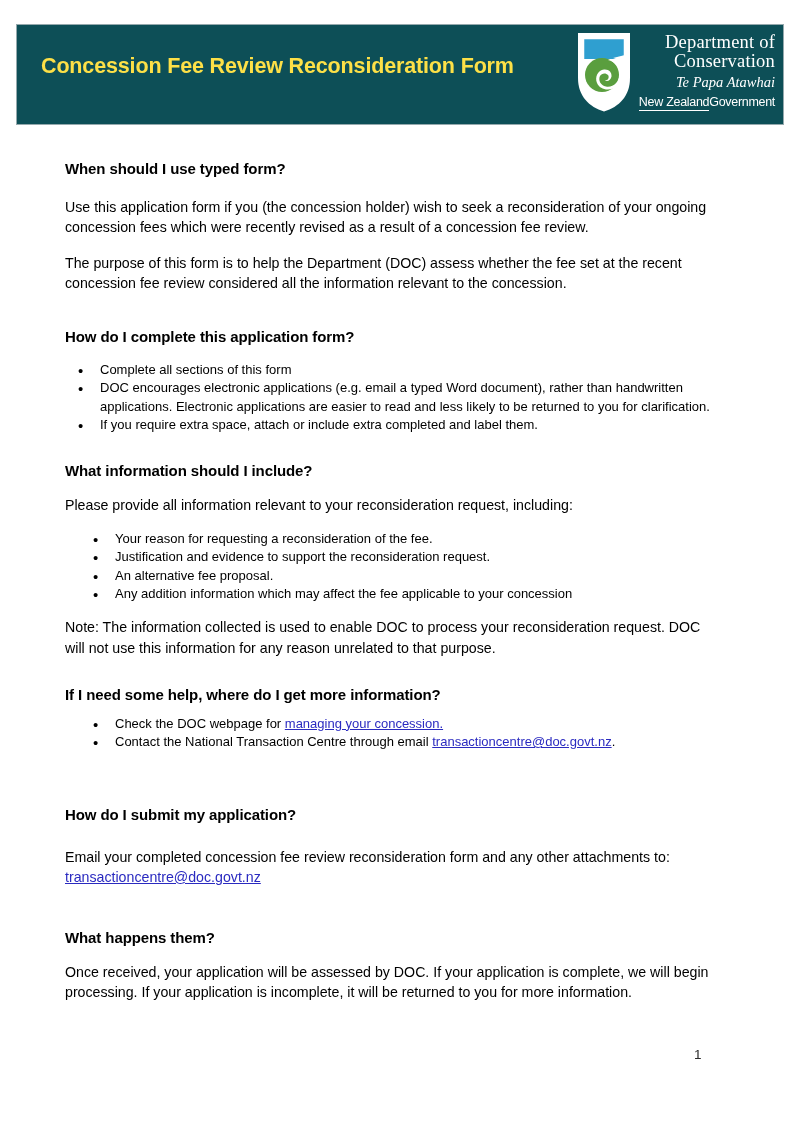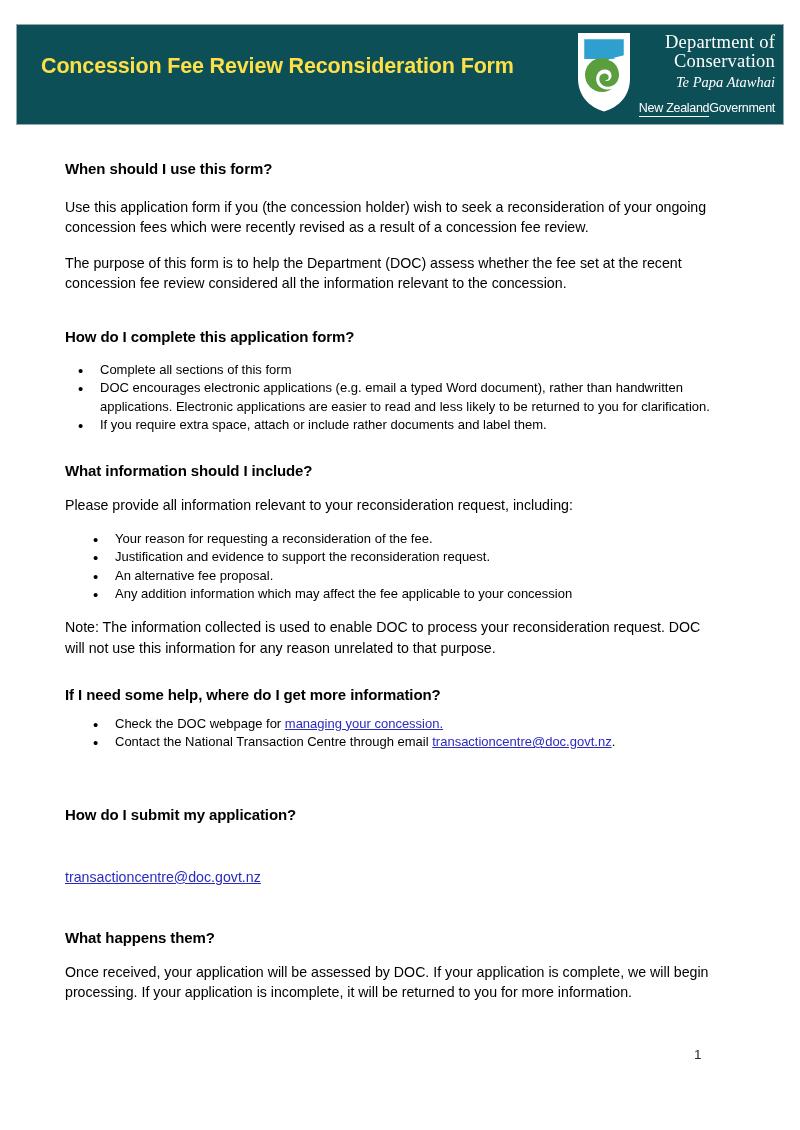--- a/index.html
+++ b/index.html
@@ -71,21 +71,21 @@
   .logo-line3 {
     font-family: "Liberation Serif", serif;
     font-style: italic;
     font-size: 14.5px;
     color: #ffffff;
     line-height: 1.3;
     margin-top: 1px;
     white-space: nowrap;
   }
   .nzgovt {
-    margin-top: 9px;
+    margin-top: 3px;
     font-family: "Liberation Sans", sans-serif;
     font-size: 12.5px;
     color: #ffffff;
     white-space: nowrap;
     letter-spacing: -0.3px;
   }
   .nzgovt .nz-part {
     border-bottom: 1.5px solid #ffffff;
     padding-bottom: 1px;
   }
@@ -204,34 +204,34 @@
       <div class="nzgovt">
         <span class="nz-part">New Zealand</span><span>Government</span>
       </div>
     </div>
 
   </div>
 </div>
 
 <div class="doc">
 
-  <h2 class="section-heading">When should I use this form?</h2>
+  <h2 class="section-heading">When should I use typed form?</h2>
   <div class="sp-20"></div>
   <p class="body-text">Use this application form if you (the concession holder) wish to seek a reconsideration of your ongoing concession fees which were recently revised as a result of a concession fee review.</p>
   <div class="sp-16"></div>
   <p class="body-text">The purpose of this form is to help the Department (DOC) assess whether the fee set at the recent concession fee review considered all the information relevant to the concession.</p>
 
   <div class="sp-34"></div>
 
   <h2 class="section-heading">How do I complete this application form?</h2>
   <div class="sp-16"></div>
   <ul class="bullets">
     <li>Complete all sections of this form</li>
     <li>DOC encourages electronic applications (e.g. email a typed Word document), rather than handwritten applications. Electronic applications are easier to read and less likely to be returned to you for clarification.</li>
-    <li>If you require extra space, attach or include rather documents and label them.</li>
+    <li>If you require extra space, attach or include extra completed and label them.</li>
   </ul>
 
   <div class="sp-28"></div>
 
   <h2 class="section-heading">What information should I include?</h2>
   <div class="sp-16"></div>
   <p class="body-text">Please provide all information relevant to your reconsideration request, including:</p>
   <div class="sp-14"></div>
   <ul class="bullets indented">
     <li>Your reason for requesting a reconsideration of the fee.</li>
@@ -249,21 +249,21 @@
   <ul class="bullets indented">
     <li><span>Check the DOC webpage for </span><a class="doclink" href="#">managing your concession.</a></li>
     <li><span>Contact the National Transaction Centre through email </span><a class="doclink" href="#">transactioncentre@doc.govt.nz</a><span>.</span></li>
   </ul>
 
   <div class="sp-34"></div>
   <div class="sp-20"></div>
 
   <h2 class="section-heading">How do I submit my application?</h2>
   <div class="sp-24"></div>
-  <p class="body-text"><br><a class="doclink" href="#">transactioncentre@doc.govt.nz</a></p>
+  <p class="body-text"><span>Email your completed concession fee review reconsideration form and any other attachments to:</span><br><a class="doclink" href="#">transactioncentre@doc.govt.nz</a></p>
 
   <div class="sp-34"></div>
   <div class="sp-8"></div>
 
   <h2 class="section-heading">What happens them?</h2>
   <div class="sp-16"></div>
   <p class="body-text">Once received, your application will be assessed by DOC. If your application is complete, we will begin processing. If your application is incomplete, it will be returned to you for more information.</p>
 
 </div>
 

